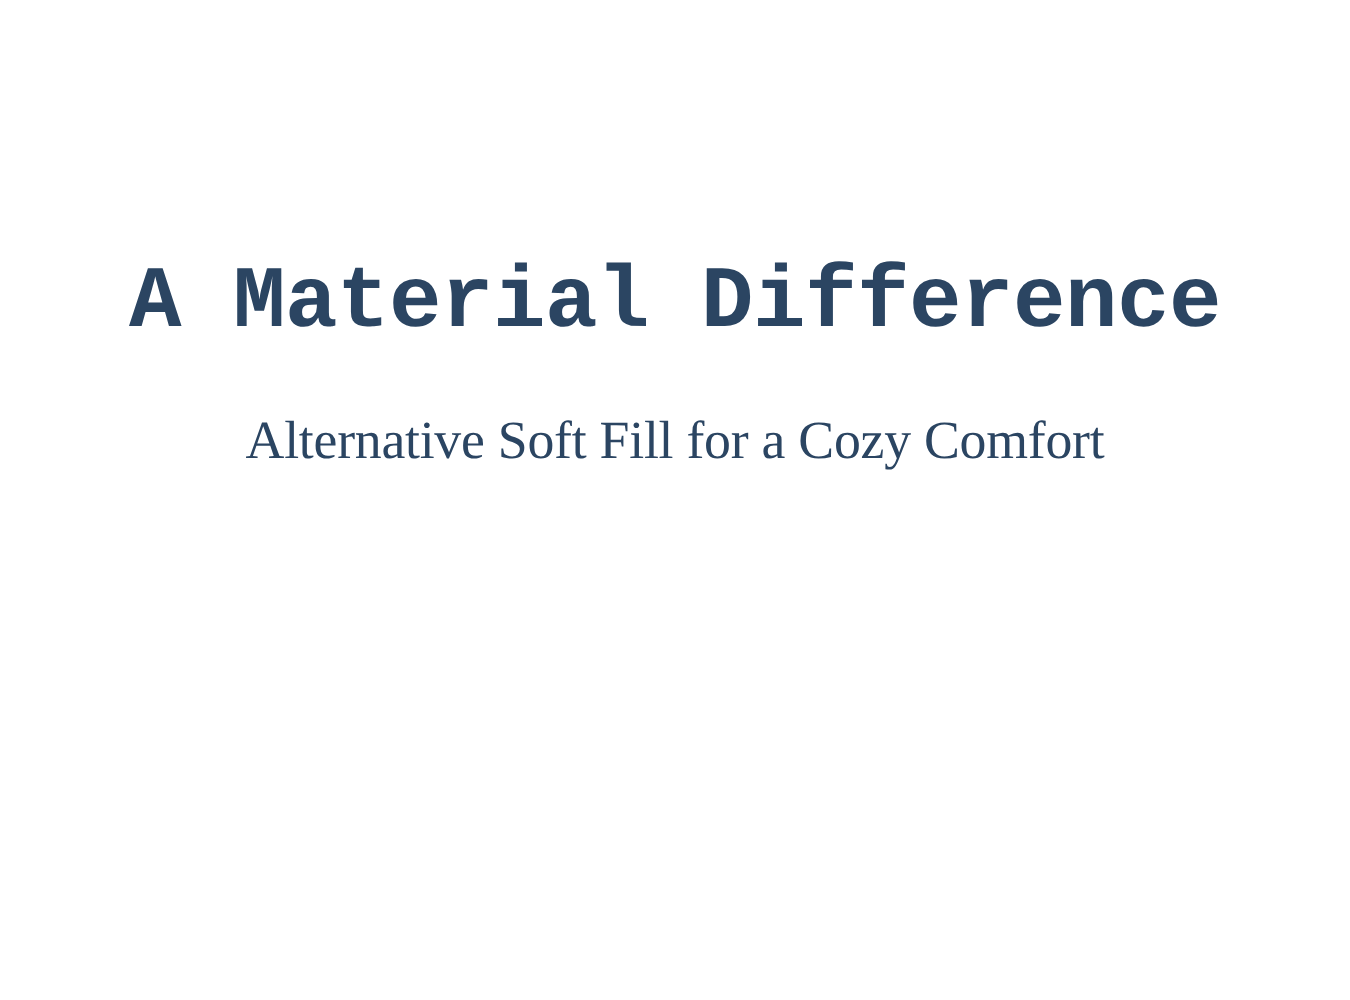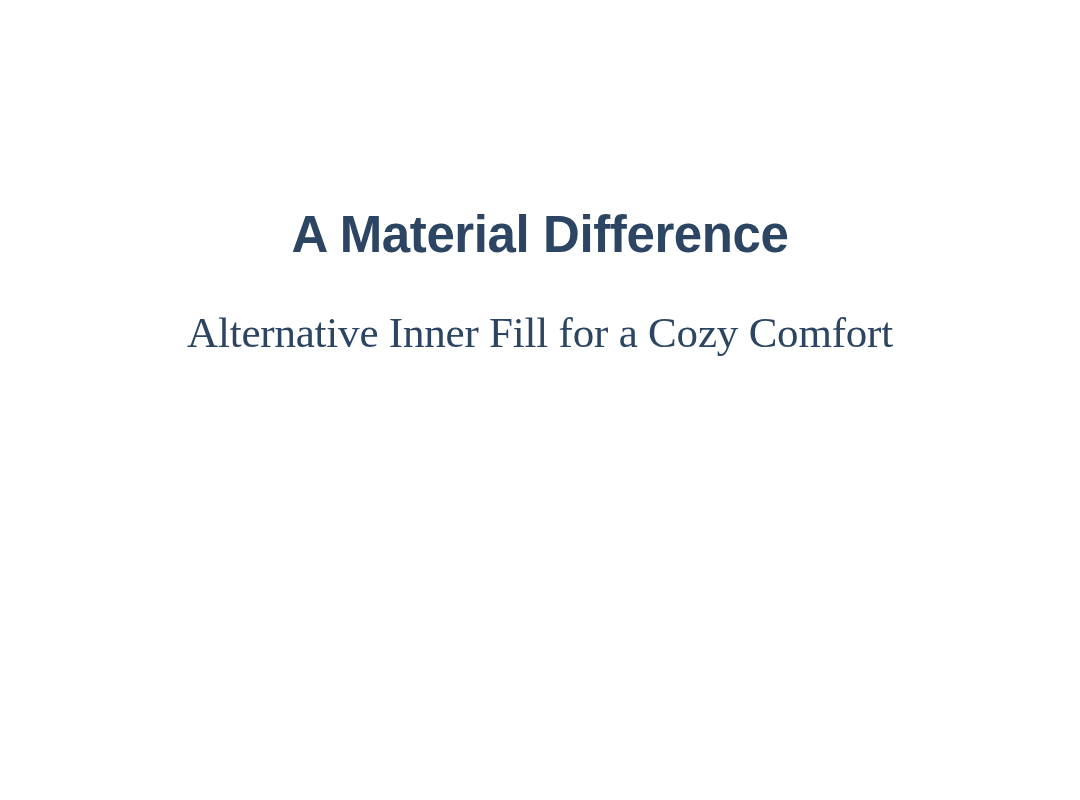--- a/index.html
+++ b/index.html
@@ -30,23 +30,23 @@
   .content-block {
     width: 1020px;
     margin: 0 auto;
     text-align: center;
   }
 
   .slide-title {
     margin: 0;
     padding: 0;
     color: #2b4562;
-    font-family: Liberation Sans, sans-serif;
+    font-family: Liberation Mono, monospace;
     font-weight: 700;
-    font-size: 51px;
+    font-size: 70px;
     line-height: 1.04;
     letter-spacing: -0.4px;
     padding-top: 208px;
     white-space: nowrap;
   }
 
   .body-group {
     margin: 0;
     padding: 0;
     text-align: center;
@@ -78,18 +78,18 @@
 <div class="slide" style="background: rgb(255, 255, 255);">
 
   <div class="content-block">
 
     <h1 class="slide-title" style="color: rgb(43, 69, 98);">A Material Difference</h1>
 
     <div class="body-group">
 
 
       <p class="spec-paragraph paragraph-gap-2" style="color: rgb(43, 69, 98);">
-        <span class="spec-line">Alternative Inner Fill for a Cozy Comfort</span>
+        <span class="spec-line">Alternative Soft Fill for a Cozy Comfort</span>
       </p>
 
     </div>
   </div>
 </div>
 
 </body></html>

